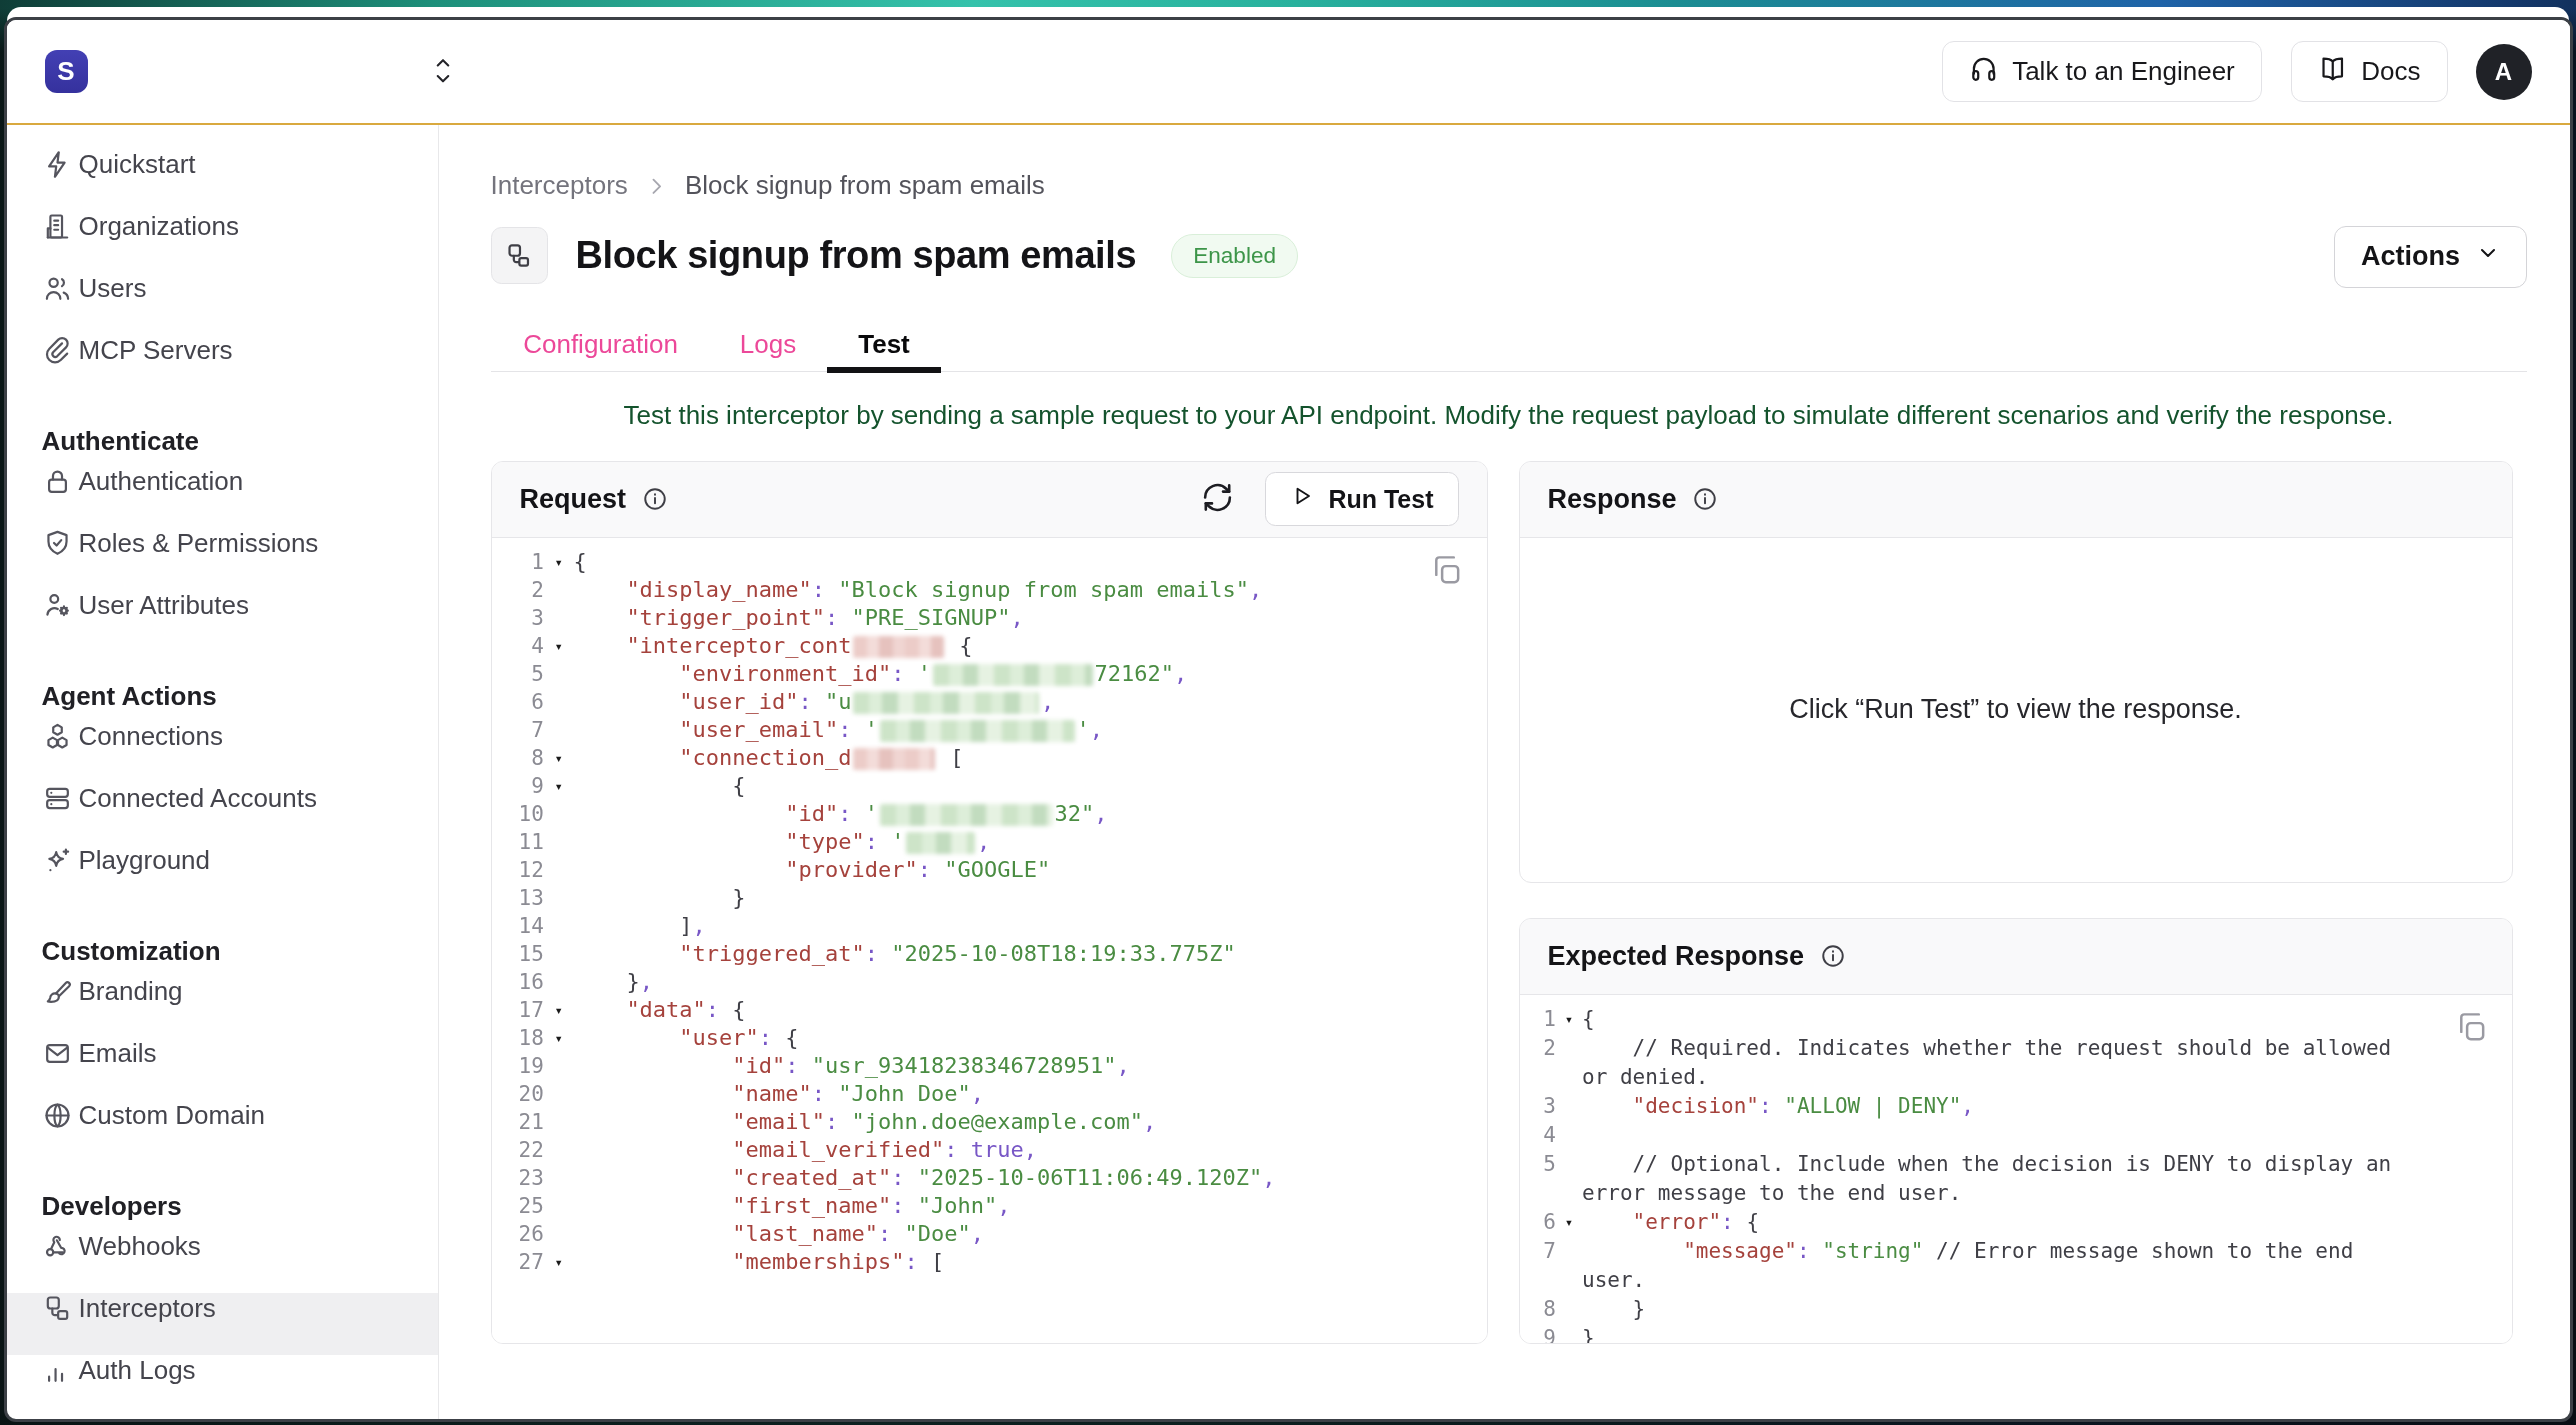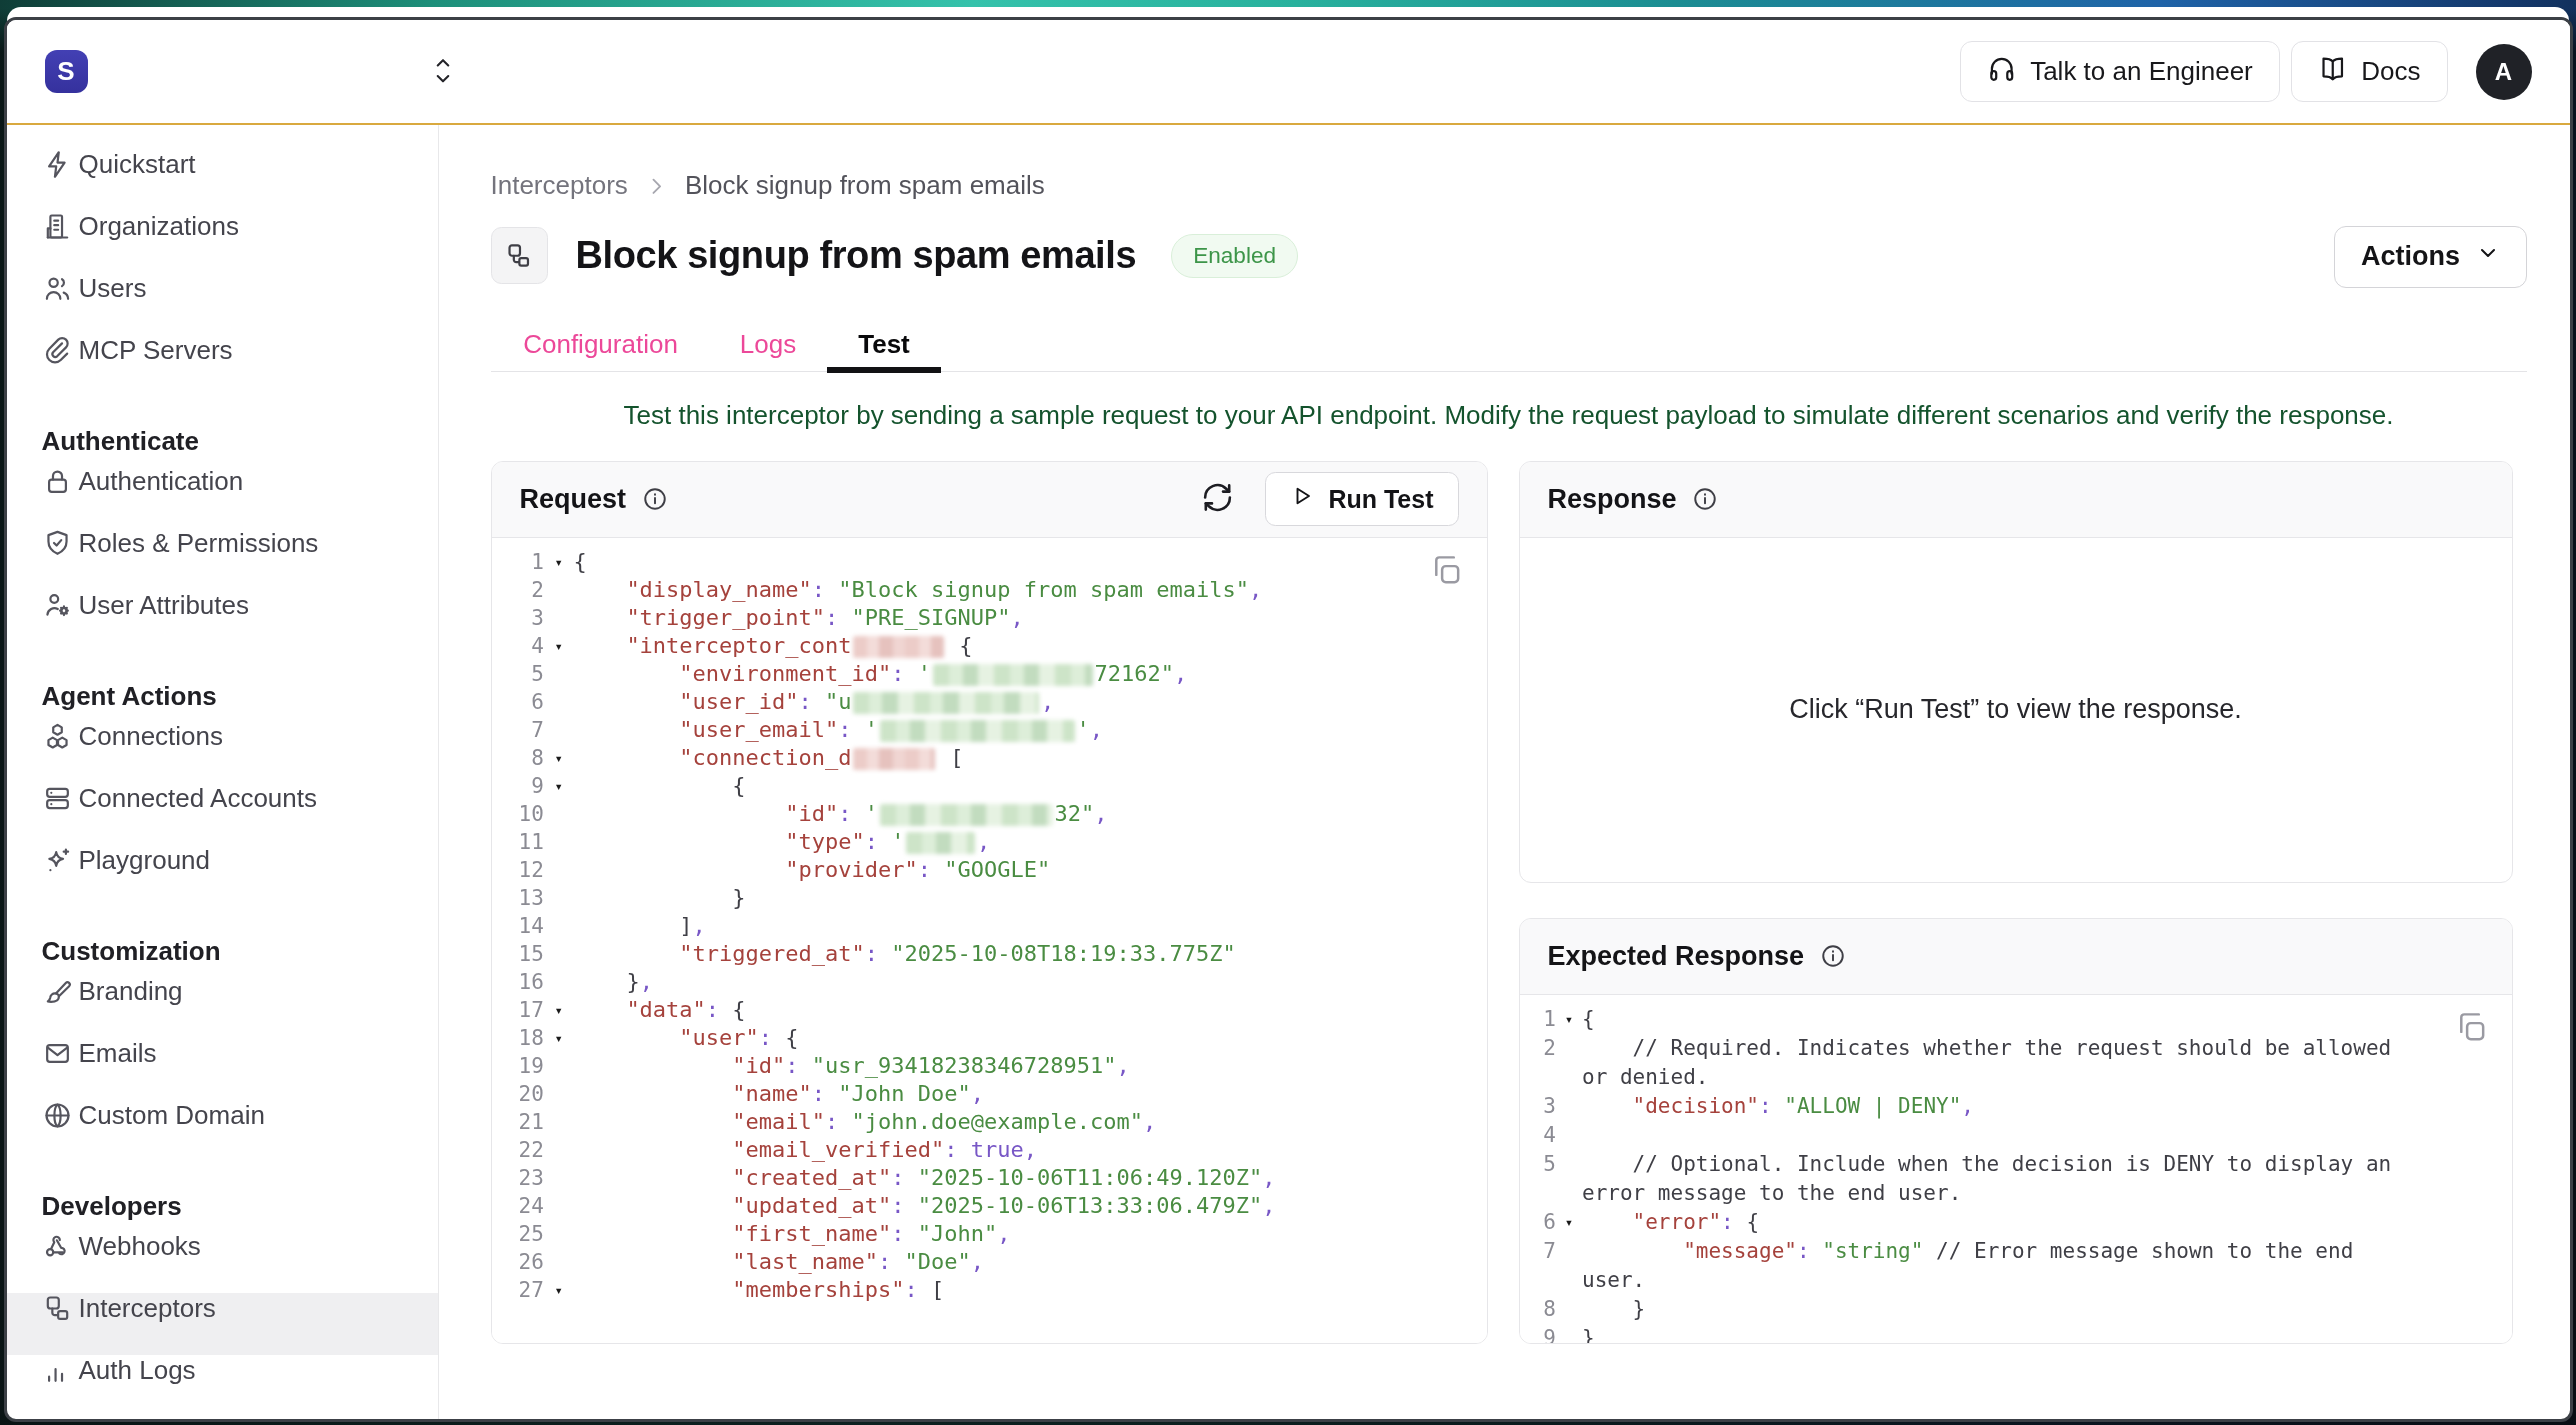--- a/index.html
+++ b/index.html
@@ -19,21 +19,21 @@
   }
   
   .topbar { height:105px; flex:none; display:flex; align-items:center; padding:0 38px 0 38px; border-bottom:2.6px solid #d9a93f; background:#fff; }
   .logo { width:43px; height:43px; border-radius:12px; background:linear-gradient(180deg,#4340b4,#35319d); color:#fff; font-size:26px; font-weight:700; display:flex; align-items:center; justify-content:center; flex:none; }
   .org-blur { width:299px; height:38px; margin-left:24px; border-radius:5.2px;
     background:linear-gradient(90deg,#d6d6d6 0 7%,#c7c7c7 7% 13%,#e3e3e3 13% 21%,#cfcfcf 21% 29%,#dedede 29% 37%,#ededed 37% 43%,#e9b46a 43% 49%,#e6c family 0,#e5c18f 49% 55%,#e0e0e0 55% 63%,#cfcfcf 63% 71%,#bdbdbd 71% 76%,#dcdcdc 76% 84%,#d2d2d2 84% 92%,#e7e7e7 92% 100%);
     filter:blur(2.6px); }
   .org-switcher { margin-left:19px; color:#26262b; display:flex; align-items:center; }
   .topbar-spacer { flex:1; }
   .top-btn { display:flex; align-items:center; gap:14px; height:61px; padding:0 26px; border:1.7px solid #e2e2e6; border-radius:12px; background:#fff; font-size:26px; font-weight:500; color:#18181b; cursor:pointer; }
-  .top-btn + .top-btn { margin-left:11px; }
+  .top-btn + .top-btn { margin-left:29px; }
   .avatar { width:56px; height:56px; border-radius:50%; background:#202227; color:#fff; font-size:24px; font-weight:700; display:flex; align-items:center; justify-content:center; margin-left:28px; flex:none; }
   
   .body-row { flex:1; display:flex; min-height:0; }
   .sidebar { width:432px; flex:none; border-right:1.7px solid #e8e8ea; padding-top:24px; overflow:hidden; }
   .sb-item { height:62px; display:flex; align-items:flex-start; gap:6px; padding:0 21px 0 35px; font-size:26px; color:#44444c; cursor:pointer; }
   .sb-item.active { background:#efeff1; }
   .sb-icon { width:31px; height:31px; flex:none; color:#55555e; display:flex; align-items:center; justify-content:center; }
   .sb-icon svg { width:31px; height:31px; }
   .sb-header { height:50px; margin-top:19px; display:flex; align-items:center; padding-left:35px; font-size:26px; font-weight:700; color:#202025; }
   .main { flex:1; position:relative; padding:0 43px 0 52px; overflow:hidden; }
@@ -482,25 +482,20 @@
                 <span class="ln">22</span>
                 <span class="fold"></span>
                 <span class="ct"><span class="tok-plain">            </span><span class="tok-key">"email_verified"</span><span class="tok-pun">:</span><span class="tok-plain"> </span><span class="tok-pun">true</span><span class="tok-pun">,</span></span>
               </div>
               <div class="cl">
                 <span class="ln">23</span>
                 <span class="fold"></span>
                 <span class="ct"><span class="tok-plain">            </span><span class="tok-key">"created_at"</span><span class="tok-pun">:</span><span class="tok-plain"> </span><span class="tok-str">"2025-10-06T11:06:49.120Z"</span><span class="tok-pun">,</span></span>
               </div>
               <div class="cl">
-                <span class="ln">24</span>
-                <span class="fold"></span>
-                <span class="ct"><span class="tok-plain">            </span><span class="tok-key">"updated_at"</span><span class="tok-pun">:</span><span class="tok-plain"> </span><span class="tok-str">"2025-10-06T13:33:06.479Z"</span><span class="tok-pun">,</span></span>
-              </div>
-              <div class="cl">
                 <span class="ln">25</span>
                 <span class="fold"></span>
                 <span class="ct"><span class="tok-plain">            </span><span class="tok-key">"first_name"</span><span class="tok-pun">:</span><span class="tok-plain"> </span><span class="tok-str">"John"</span><span class="tok-pun">,</span></span>
               </div>
               <div class="cl">
                 <span class="ln">26</span>
                 <span class="fold"></span>
                 <span class="ct"><span class="tok-plain">            </span><span class="tok-key">"last_name"</span><span class="tok-pun">:</span><span class="tok-plain"> </span><span class="tok-str">"Doe"</span><span class="tok-pun">,</span></span>
               </div>
               <div class="cl">

